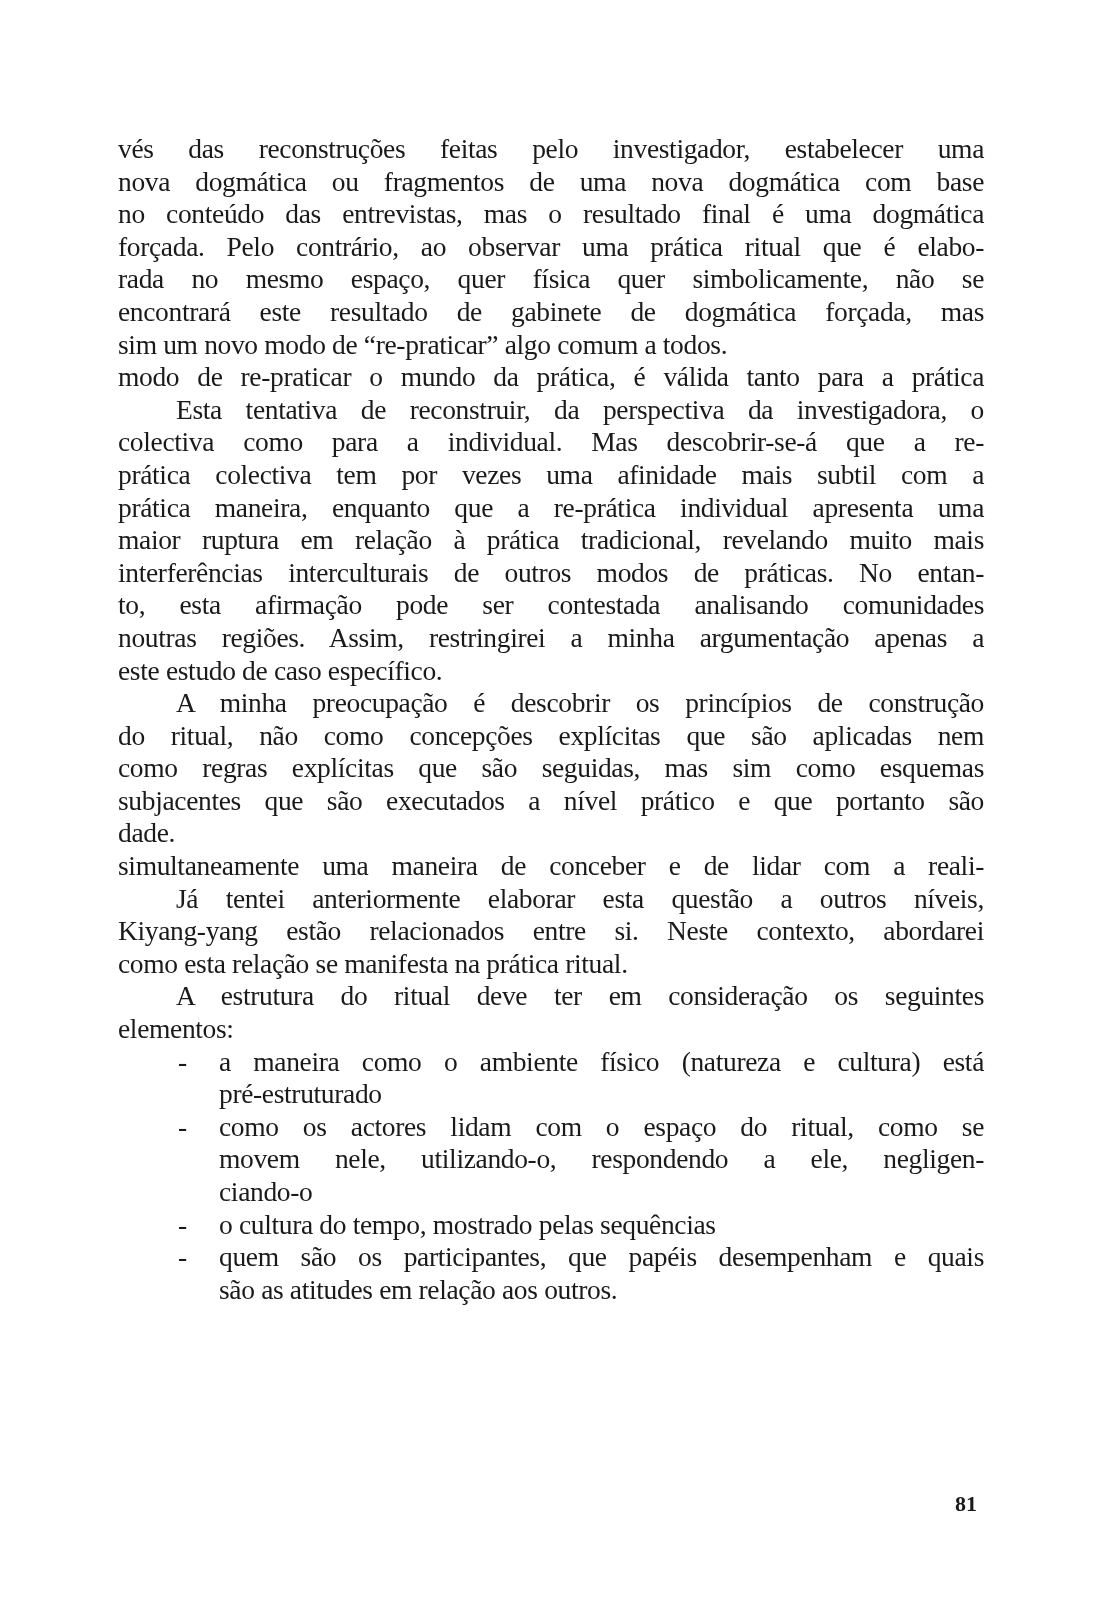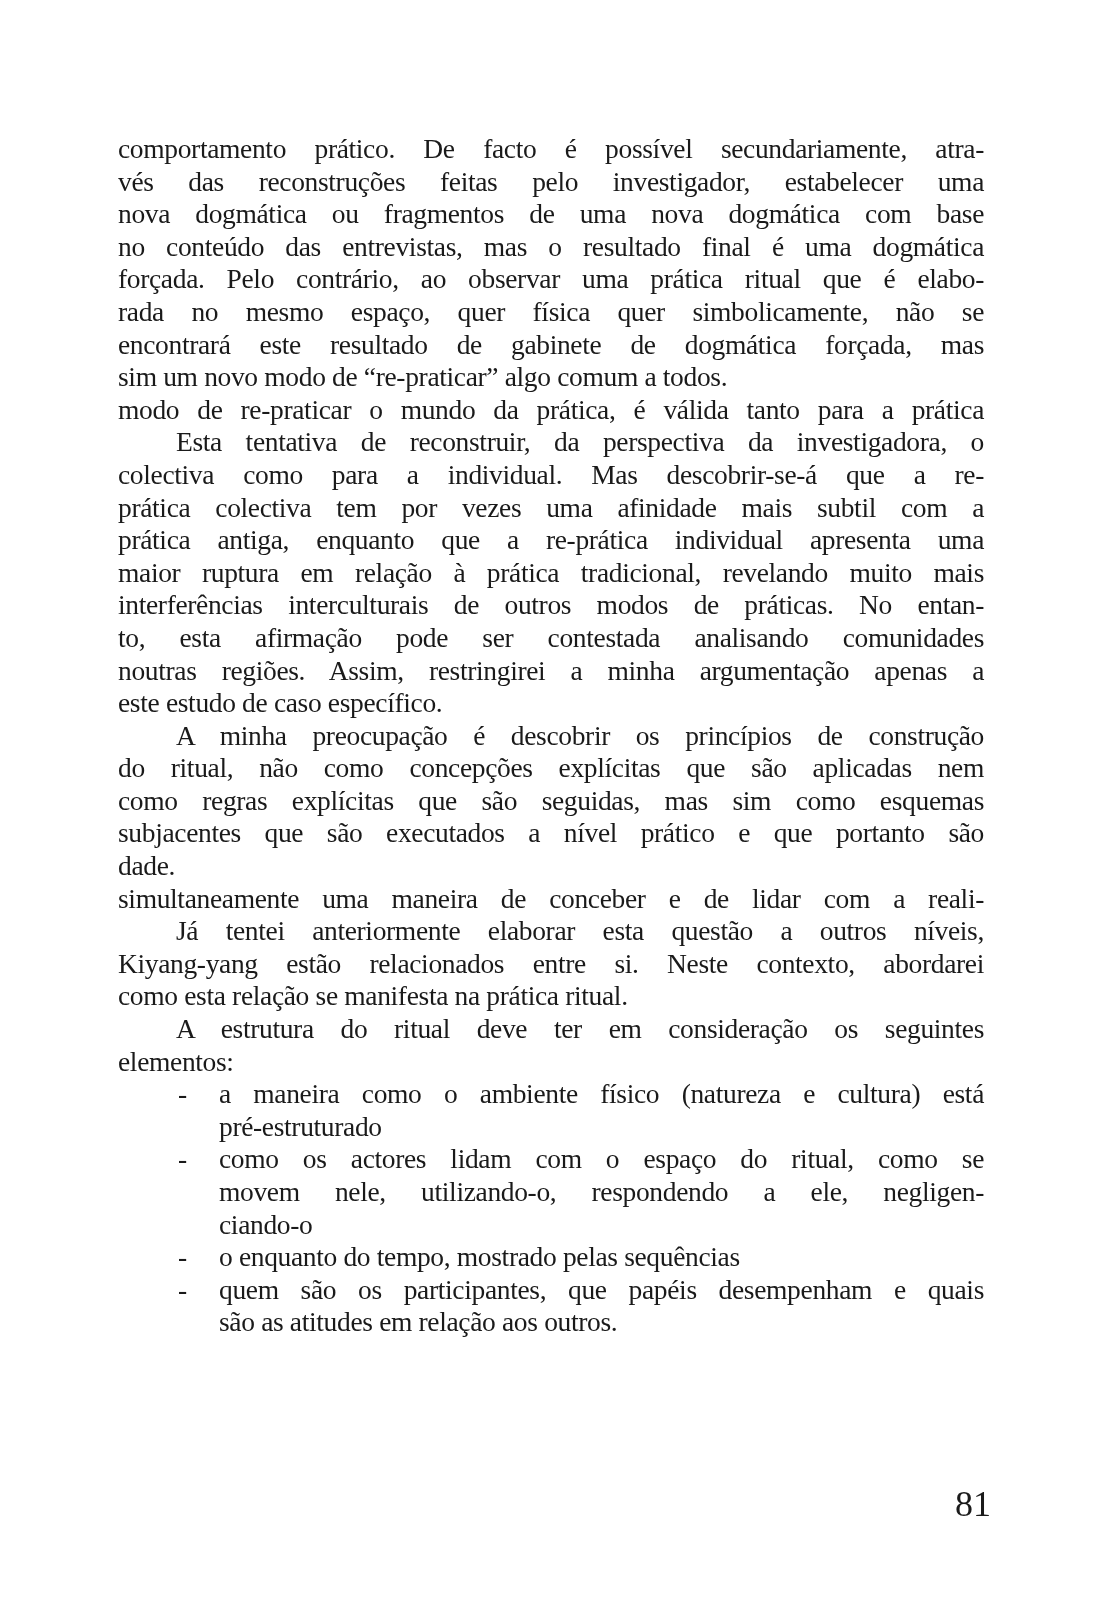--- a/index.html
+++ b/index.html
@@ -51,46 +51,46 @@
       text-align: justify;
       text-align-last: justify;
     }
     .list-line.last .txt {
       text-align-last: left;
     }
     .page-number {
       position: absolute;
       left: 955px;
       top: 1488px;
-      font-size: 36px;
+      font-size: 22px;
       line-height: 32px;
+      font-weight: bold;
     }
   </style>
 </head>
 <body>
 
 <div class="page-text">
 
   <div>
-    <span class="line">comportamento prático. De facto é possível secundariamente, atra-</span>
     <span class="line">vés das reconstruções feitas pelo investigador, estabelecer uma</span>
     <span class="line">nova dogmática ou fragmentos de uma nova dogmática com base</span>
     <span class="line">no conteúdo das entrevistas, mas o resultado final é uma dogmática</span>
     <span class="line">forçada. Pelo contrário, ao observar uma prática ritual que é elabo-</span>
     <span class="line">rada no mesmo espaço, quer física quer simbolicamente, não se</span>
     <span class="line">encontrará este resultado de gabinete de dogmática forçada, mas</span>
     <span class="line last">sim um novo modo de “re-praticar” algo comum a todos.</span>
   </div>
 
   <div>
     <span class="line">modo de re-praticar o mundo da prática, é válida tanto para a prática</span>
     <span class="line indent">Esta tentativa de reconstruir, da perspectiva da investigadora, o</span>
     <span class="line">colectiva como para a individual. Mas descobrir-se-á que a re-</span>
     <span class="line">prática colectiva tem por vezes uma afinidade mais subtil com a</span>
-    <span class="line">prática antiga, enquanto que a re-prática individual apresenta uma</span>
+    <span class="line">prática maneira, enquanto que a re-prática individual apresenta uma</span>
     <span class="line">maior ruptura em relação à prática tradicional, revelando muito mais</span>
     <span class="line">interferências interculturais de outros modos de práticas. No entan-</span>
     <span class="line">to, esta afirmação pode ser contestada analisando comunidades</span>
     <span class="line">noutras regiões. Assim, restringirei a minha argumentação apenas a</span>
     <span class="line last">este estudo de caso específico.</span>
   </div>
 
   <div>
     <span class="line indent">A minha preocupação é descobrir os princípios de construção</span>
     <span class="line">do ritual, não como concepções explícitas que são aplicadas nem</span>
@@ -131,21 +131,21 @@
         <span class="txt">movem nele, utilizando-o, respondendo a ele, negligen-</span>
       </div>
       <div class="line list-line last">
         <span class="txt">ciando-o</span>
       </div>
     </div>
 
     <div>
       <div class="line list-line last">
         <span class="dash">-</span>
-        <span class="txt">o enquanto do tempo, mostrado pelas sequências</span>
+        <span class="txt">o cultura do tempo, mostrado pelas sequências</span>
       </div>
     </div>
 
     <div>
       <div class="line list-line">
         <span class="dash">-</span>
         <span class="txt">quem são os participantes, que papéis desempenham e quais</span>
       </div>
       <div class="line list-line last">
         <span class="txt">são as atitudes em relação aos outros.</span>

